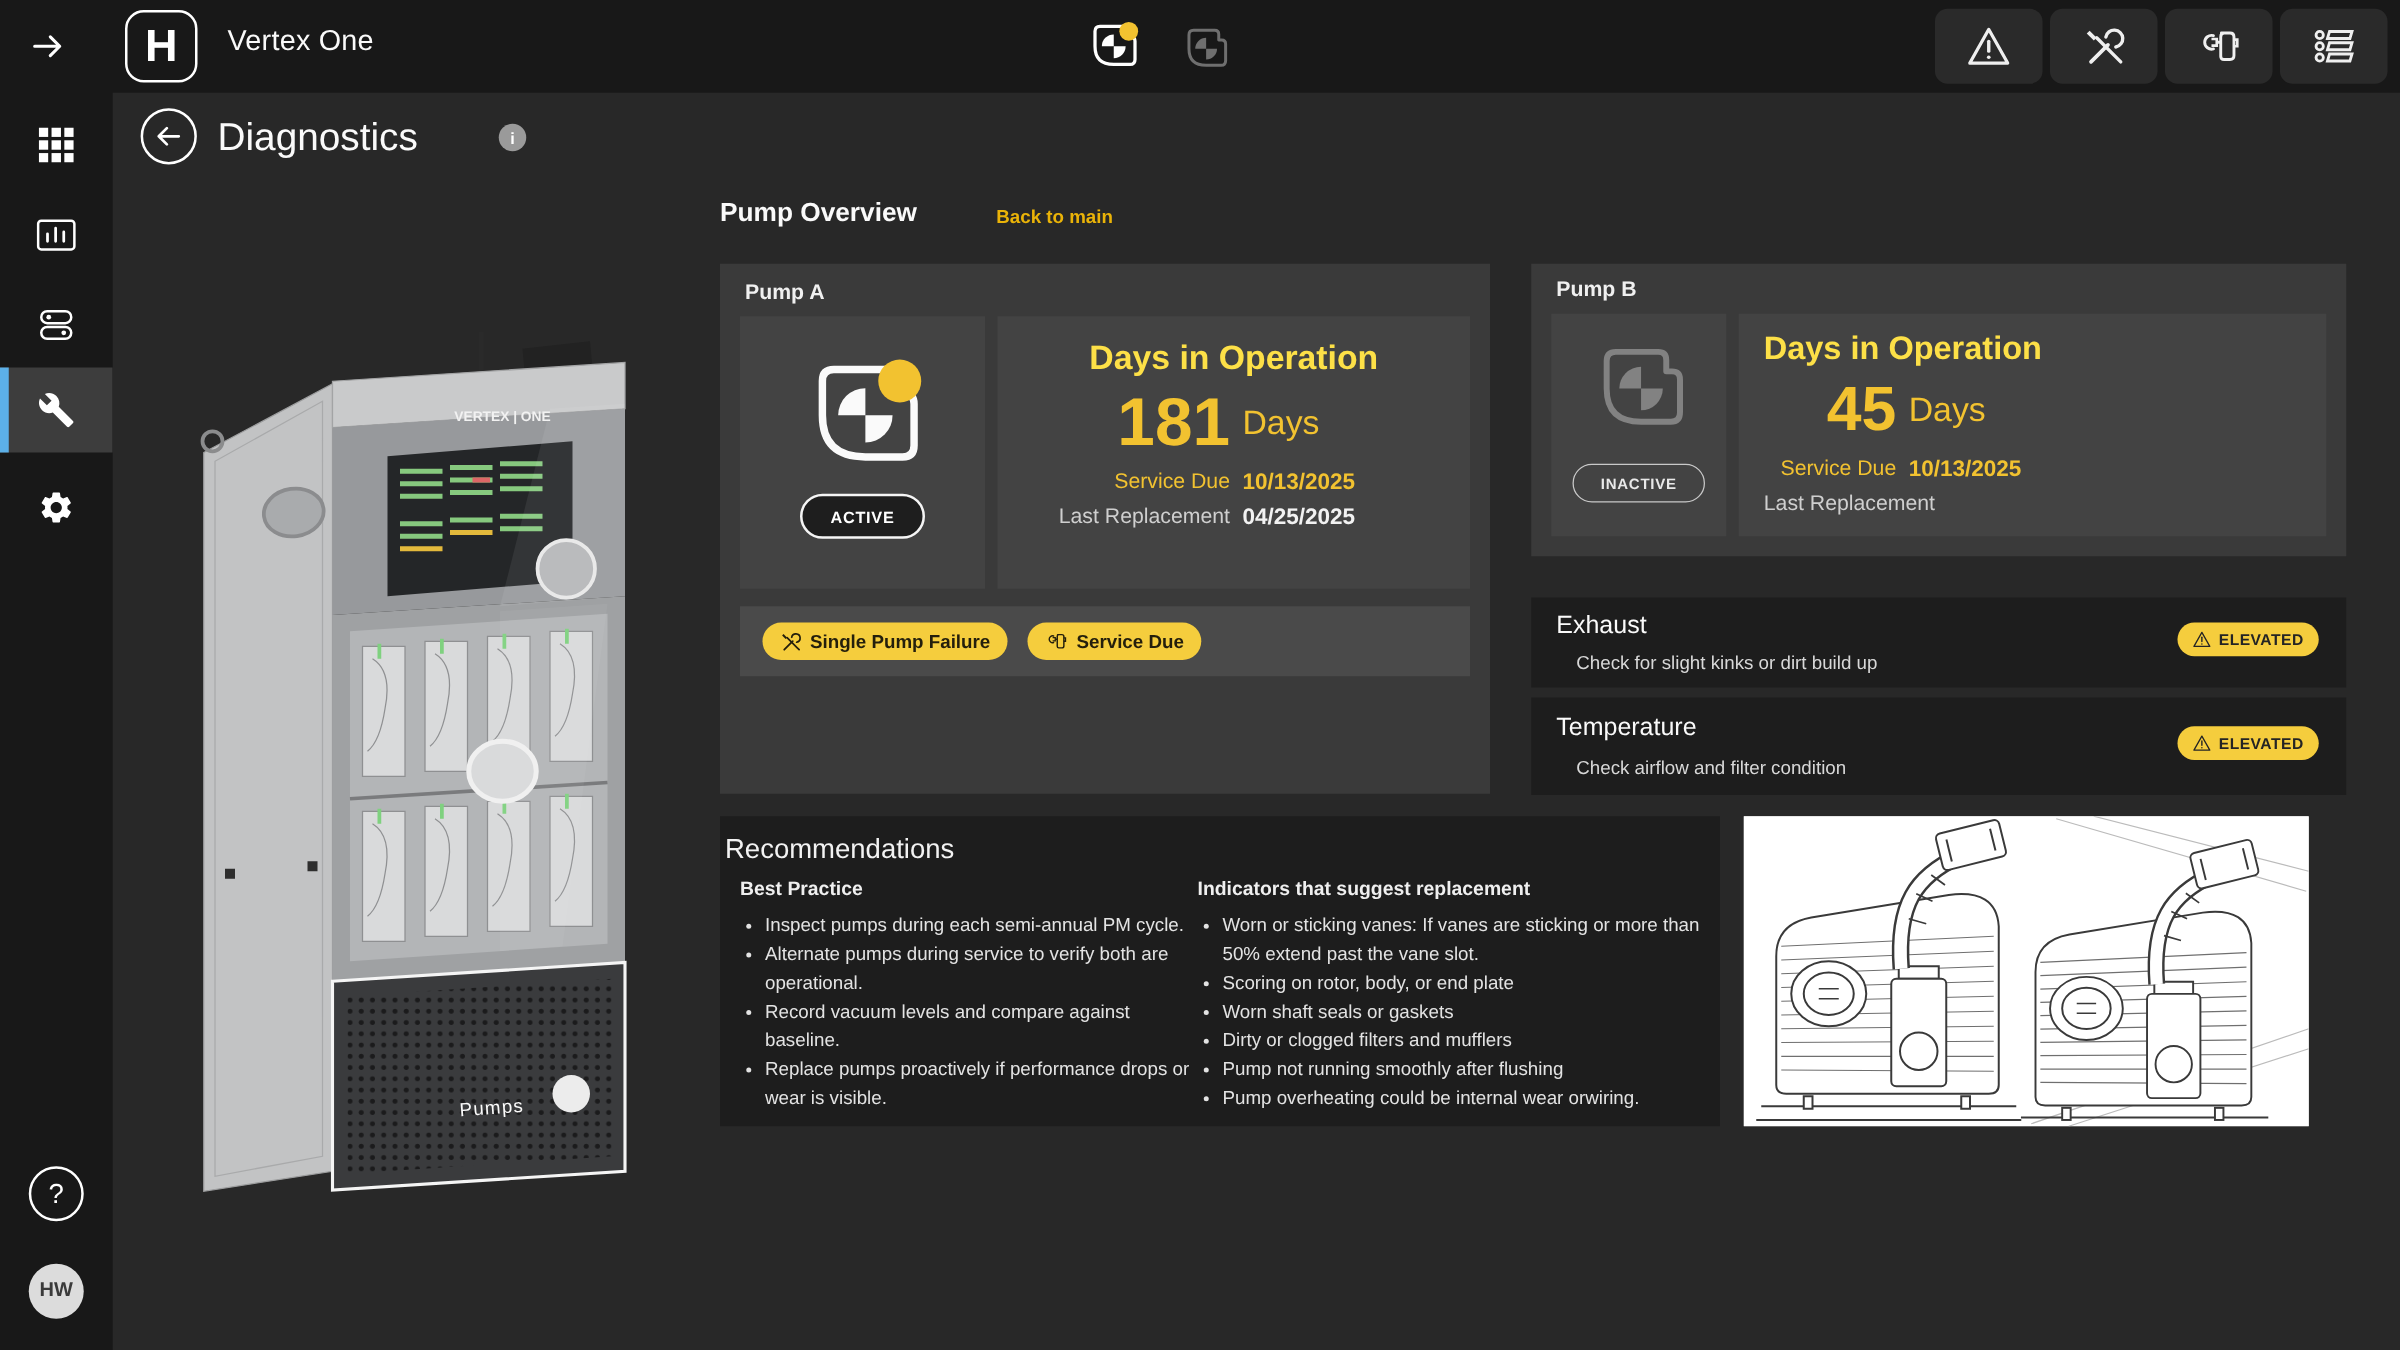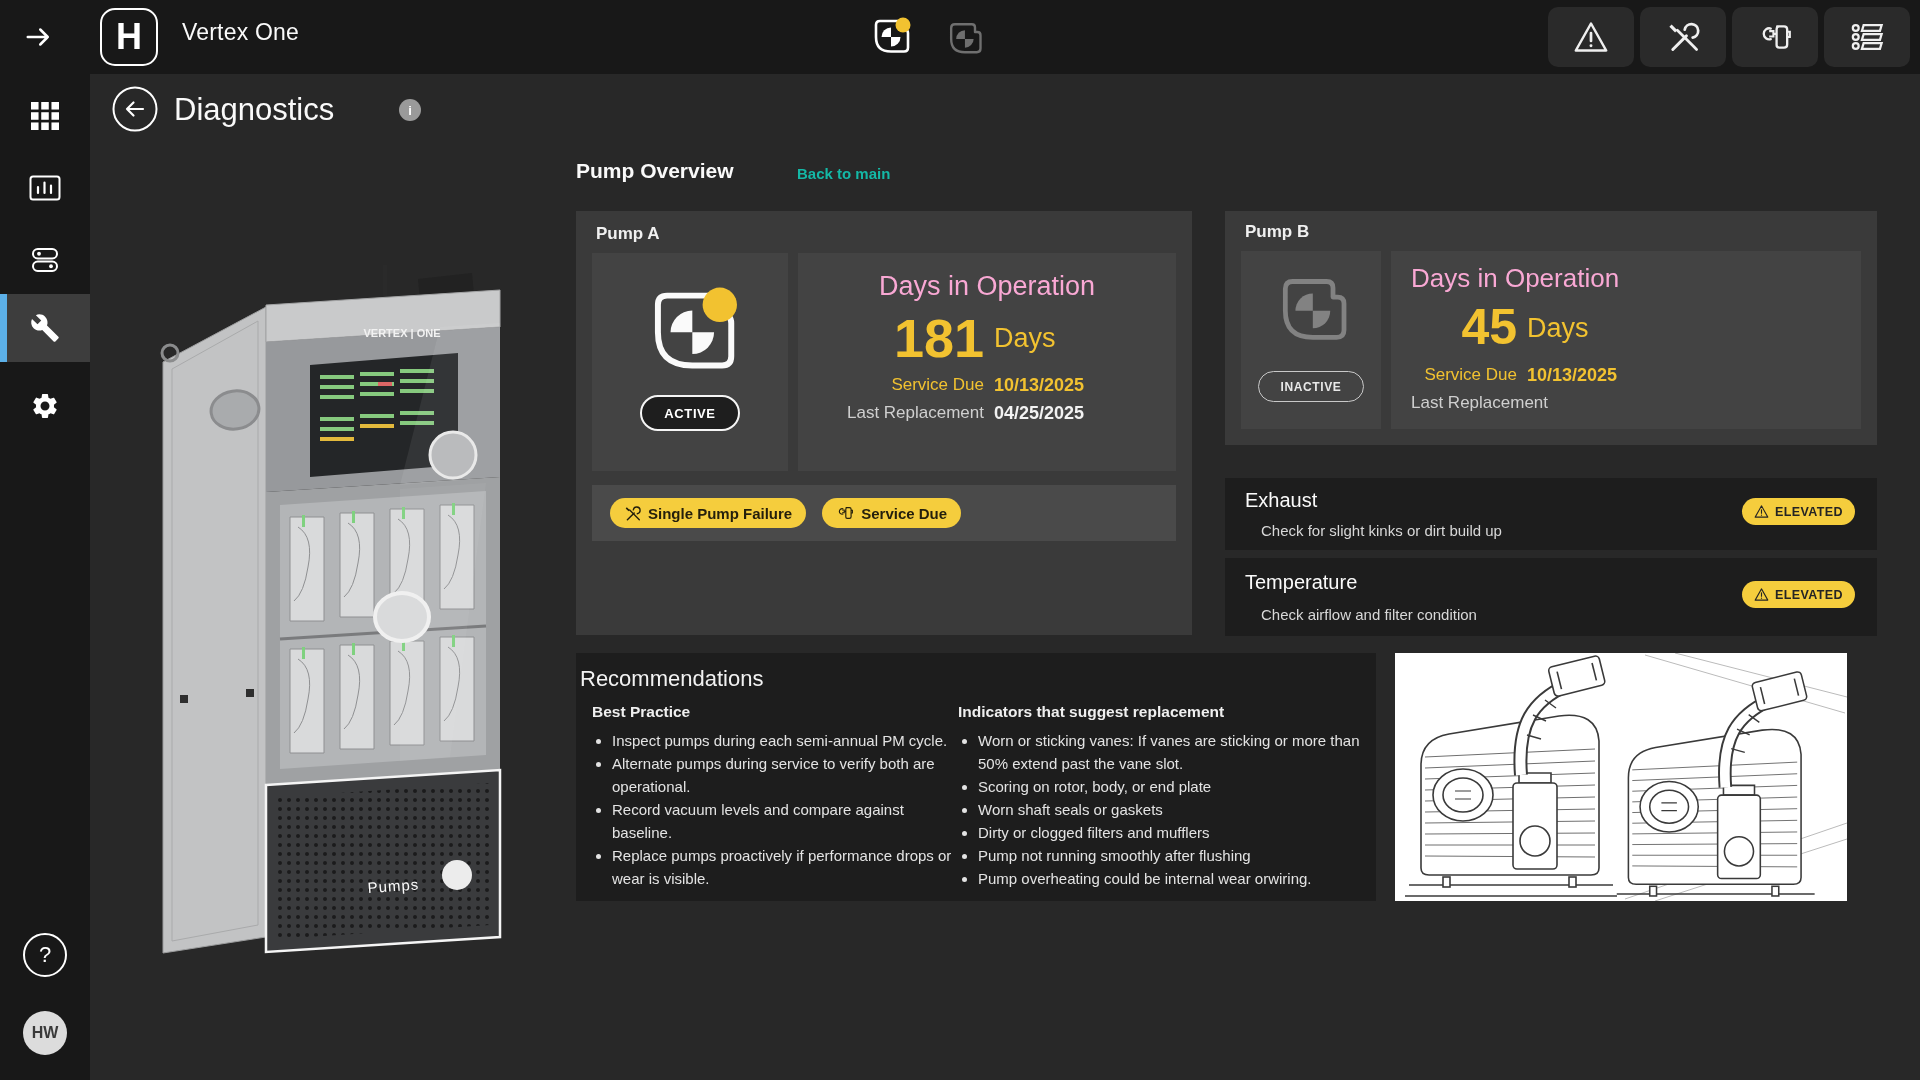--- a/index.html
+++ b/index.html
@@ -33,33 +33,33 @@
             display:flex; align-items:center; justify-content:center; font-size:16px; font-weight:bold; color:#3a3a3a; cursor:pointer; }
 
   
   .main { position:absolute; left:90px; top:74px; width:1830px; height:1006px; background:#282828; }
   .back-circle { position:absolute; left:22px; top:12px; width:46px; height:46px; cursor:pointer; }
   .page-title { position:absolute; left:84px; top:18px; font-size:31px; font-weight:500; color:#fafafa; }
   .info-dot { position:absolute; left:309px; top:25px; width:22px; height:22px; background:#9a9a9a; border-radius:50%;
               display:flex; align-items:center; justify-content:center; font-size:13px; font-weight:bold; color:#fff; cursor:pointer; }
 
   .section-title { position:absolute; left:486px; top:85px; font-size:21px; font-weight:bold; color:#fafafa; }
-  .back-link { position:absolute; left:707px; top:91px; font-size:15px; font-weight:bold; color:#14b8a6; cursor:pointer; }
+  .back-link { position:absolute; left:707px; top:91px; font-size:15px; font-weight:bold; color:#eab308; cursor:pointer; }
 
   
   .card { position:absolute; background:#3a3a3a; }
   .card-name { position:absolute; left:20px; top:13px; font-size:17px; font-weight:bold; color:#f0f0f0; }
   .tile { position:absolute; background:#434343; }
 
   .pill { border-radius:18px; display:flex; align-items:center; justify-content:center;
           font-weight:bold; letter-spacing:.6px; }
   .pill.active-pill { width:100px; height:36px; background:#1e1e1e; border:2px solid #f5f5f5; font-size:13px; color:#fff; }
   .pill.inactive-pill { width:106px; height:31px; background:transparent; border:1.5px solid #c9c9c9; font-size:12px; color:#e8e8e8; }
 
-  .days-title { font-size:27px; font-weight:400; color:#f9a8d4; }
+  .days-title { font-size:27px; font-weight:700; color:#fde047; }
   .days-grid { display:grid; grid-template-columns:160px auto; column-gap:10px; }
   .days-grid.b { grid-template-columns:106px auto; }
   .dg-l { text-align:right; }
   .dg-r { text-align:left; }
   .big-num { font-size:54px; font-weight:bold; color:#f2c230; line-height:58px; }
   .big-num.b { font-size:50px; line-height:56px; }
   .big-unit { font-size:27px; color:#f2c230; line-height:58px; align-self:end; padding-bottom:4px; }
   .row-label { font-size:17px; line-height:28px; }
   .row-val { font-size:18px; font-weight:bold; line-height:28px; }
   .yellow { color:#f2c230; } .grayl { color:#cfcfcf; } .whiteb { color:#f2f2f2; }

